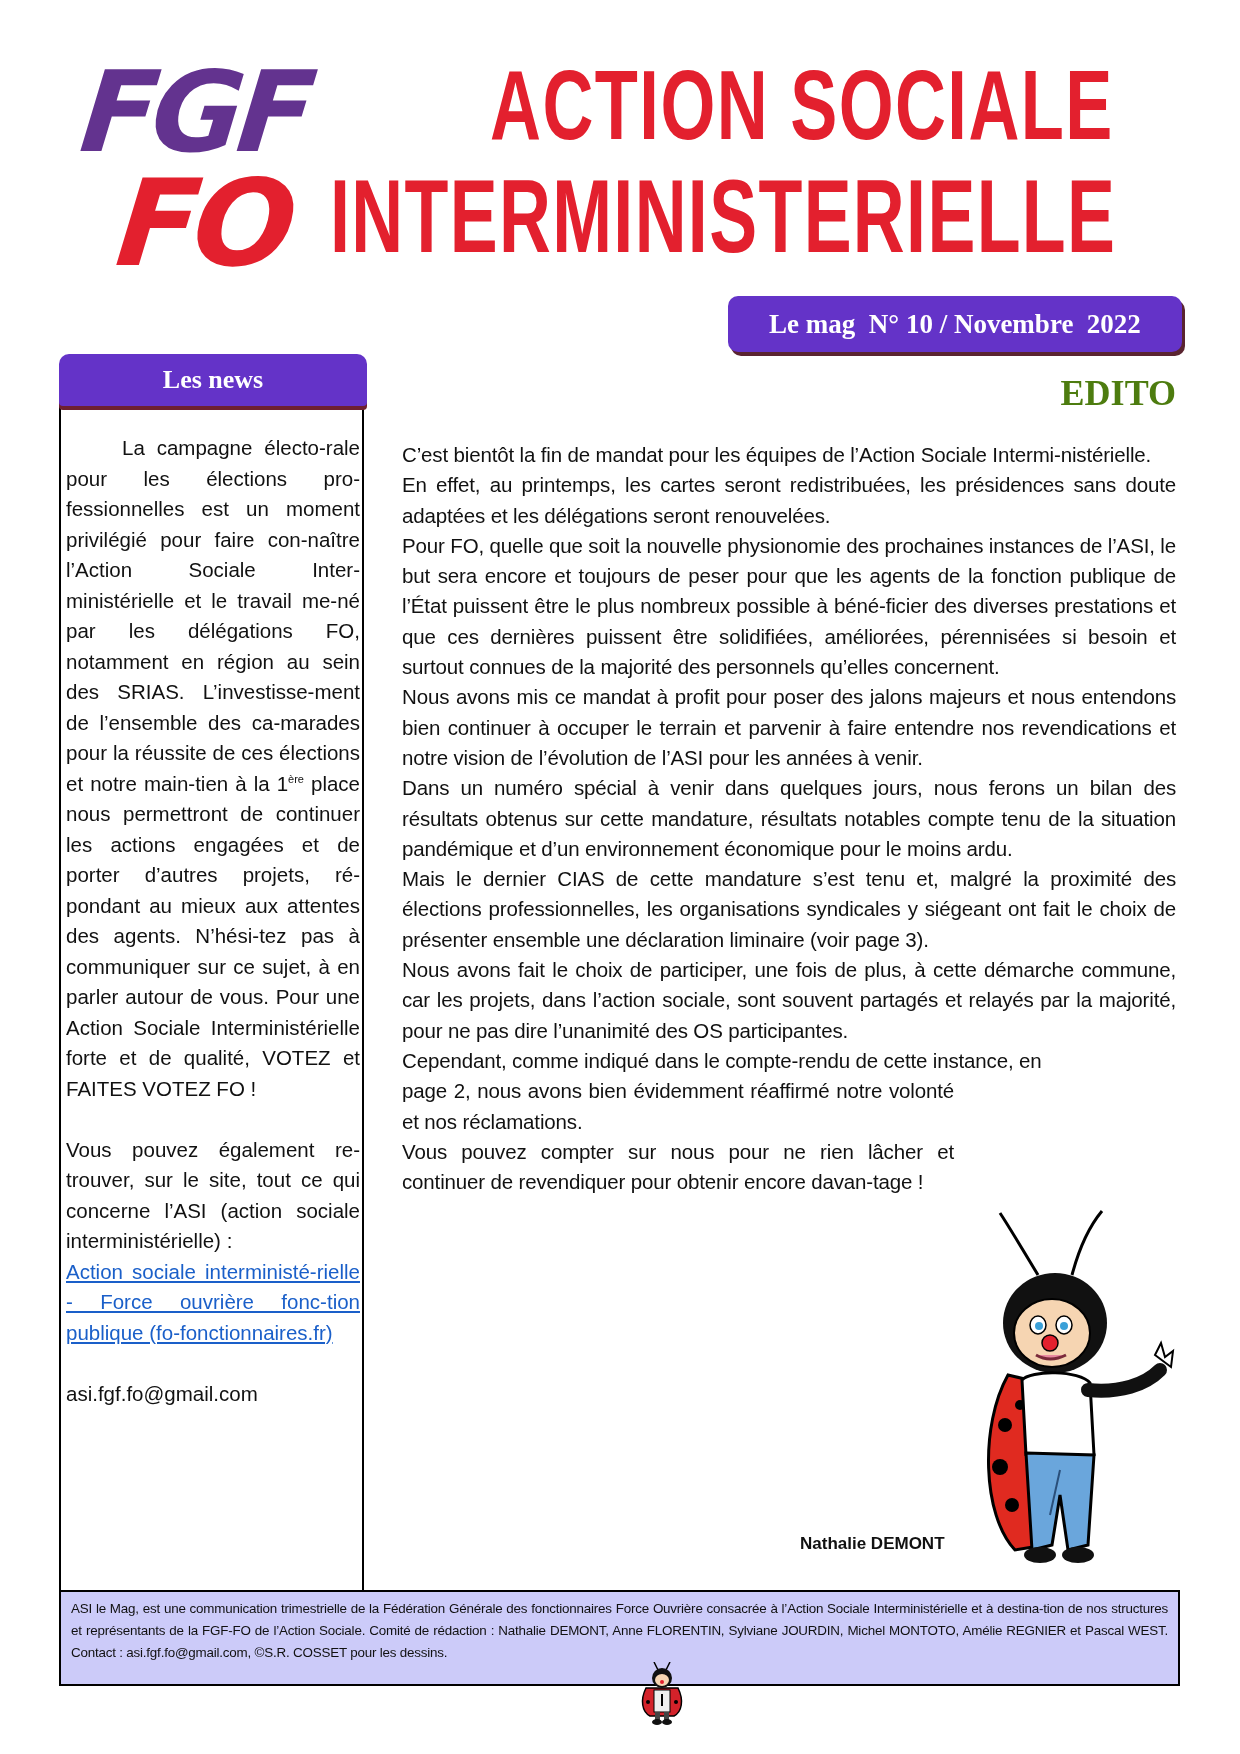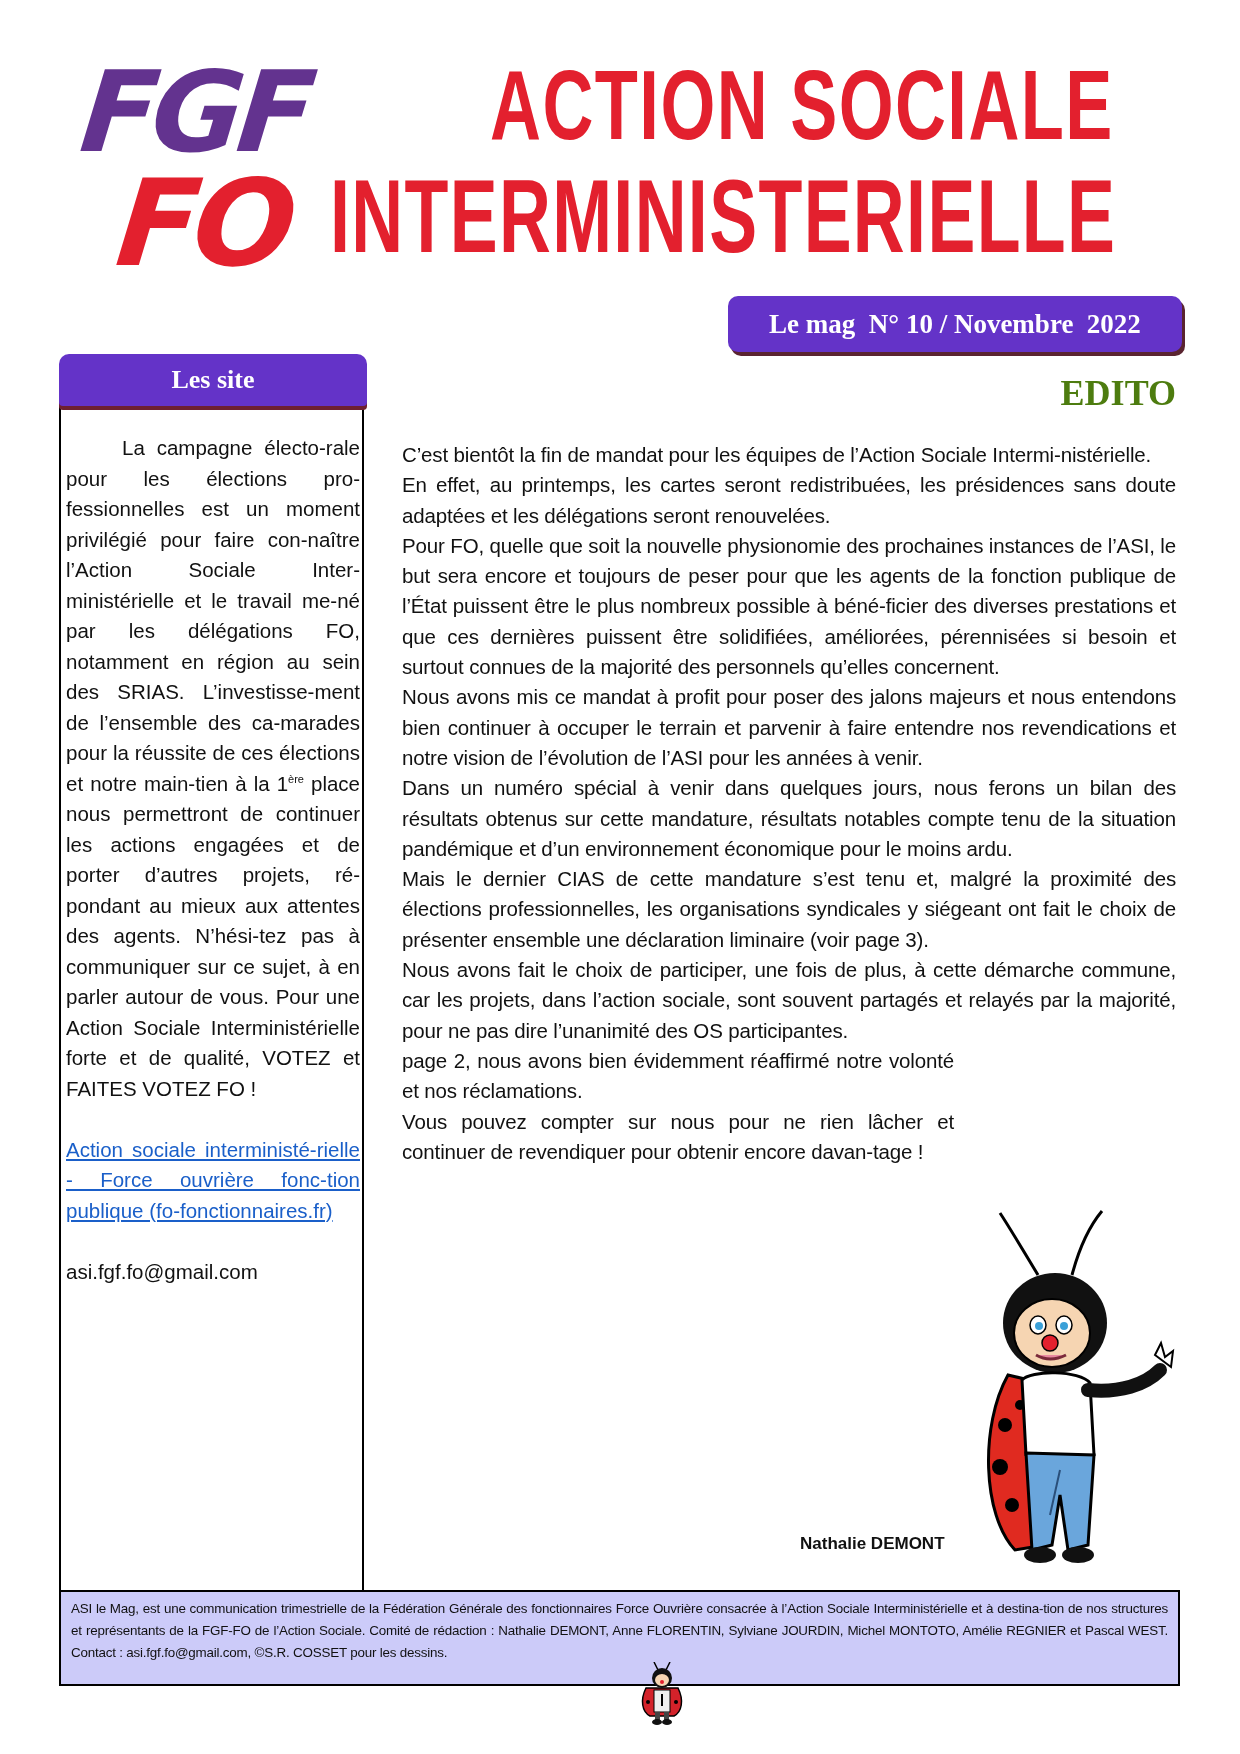--- a/index.html
+++ b/index.html
@@ -58,40 +58,42 @@
   <div class="line l2">INTERMINISTERIELLE</div>
 </div>
 
 <div class="issue-banner">
   <span>Le mag  N° 10 / Novembre  2022</span>
 </div>
 
 <div class="edito-title">EDITO</div>
 
 <div class="news-head">
-  <span>Les site</span>
+  <span>Les news</span>
 </div>
 <div class="news-box"></div>
 
 <div class="news-text">
   <p class="indent"><span>La campagne électo-rale pour les élections pro-fessionnelles est un moment privilégié pour faire con-naître l’Action Sociale Inter-ministérielle et le travail me-né par les délégations FO, notamment en région au sein des SRIAS. L’investisse-ment de l’ensemble des ca-marades pour la réussite de ces élections et notre main-tien à la 1</span><sup>ère</sup><span> place nous permettront de continuer les actions engagées et de porter d’autres projets, ré-pondant au mieux aux attentes des agents. N’hési-tez pas à communiquer sur ce sujet, à en parler autour de vous. Pour une Action Sociale Interministérielle forte et de qualité, VOTEZ et FAITES VOTEZ FO !</span></p>
   <div class="gap"></div>
+  <p>Vous pouvez également re-trouver, sur le site, tout ce qui concerne l’ASI (action sociale interministérielle) :</p>
   <p><a href="#">Action sociale interministé-rielle - Force ouvrière fonc-tion publique (fo-fonctionnaires.fr)</a></p>
   <div class="gap"></div>
   <p>asi.fgf.fo@gmail.com</p>
 </div>
 
 <div class="edito">
   <p>C’est bientôt la fin de mandat pour les équipes de l’Action Sociale Intermi-nistérielle.</p>
   <p>En effet, au printemps, les cartes seront redistribuées, les présidences sans doute adaptées et les délégations seront renouvelées.</p>
   <p>Pour FO, quelle que soit la nouvelle physionomie des prochaines instances de l’ASI, le but sera encore et toujours de peser pour que les agents de la fonction publique de l’État puissent être le plus nombreux possible à béné-ficier des diverses prestations et que ces dernières puissent être solidifiées, améliorées, pérennisées si besoin et surtout connues de la majorité des personnels qu’elles concernent.</p>
   <p>Nous avons mis ce mandat à profit pour poser des jalons majeurs et nous entendons bien continuer à occuper le terrain et parvenir à faire entendre nos revendications et notre vision de l’évolution de l’ASI pour les années à venir.</p>
   <p>Dans un numéro spécial à venir dans quelques jours, nous ferons un bilan des résultats obtenus sur cette mandature, résultats notables compte tenu de la situation pandémique et d’un environnement économique pour le moins ardu.</p>
   <p>Mais le dernier CIAS de cette mandature s’est tenu et, malgré la proximité des élections professionnelles, les organisations syndicales y siégeant ont fait le choix de présenter ensemble une déclaration liminaire (voir page 3).</p>
   <p>Nous avons fait le choix de participer, une fois de plus, à cette démarche commune, car les projets, dans l’action sociale, sont souvent partagés et relayés par la majorité, pour ne pas dire l’unanimité des OS participantes.</p>
+  <p>Cependant, comme indiqué dans le compte-rendu de cette instance, en</p>
   <div class="narrow">
     <p>page 2, nous avons bien évidemment réaffirmé notre volonté et nos réclamations.</p>
     <p>Vous pouvez compter sur nous pour ne rien lâcher et continuer de revendiquer pour obtenir encore davan-tage !</p>
   </div>
 </div>
 
 <div class="signature">Nathalie DEMONT</div>
 
 <svg class="mascot" viewBox="0 0 220 370">
 

